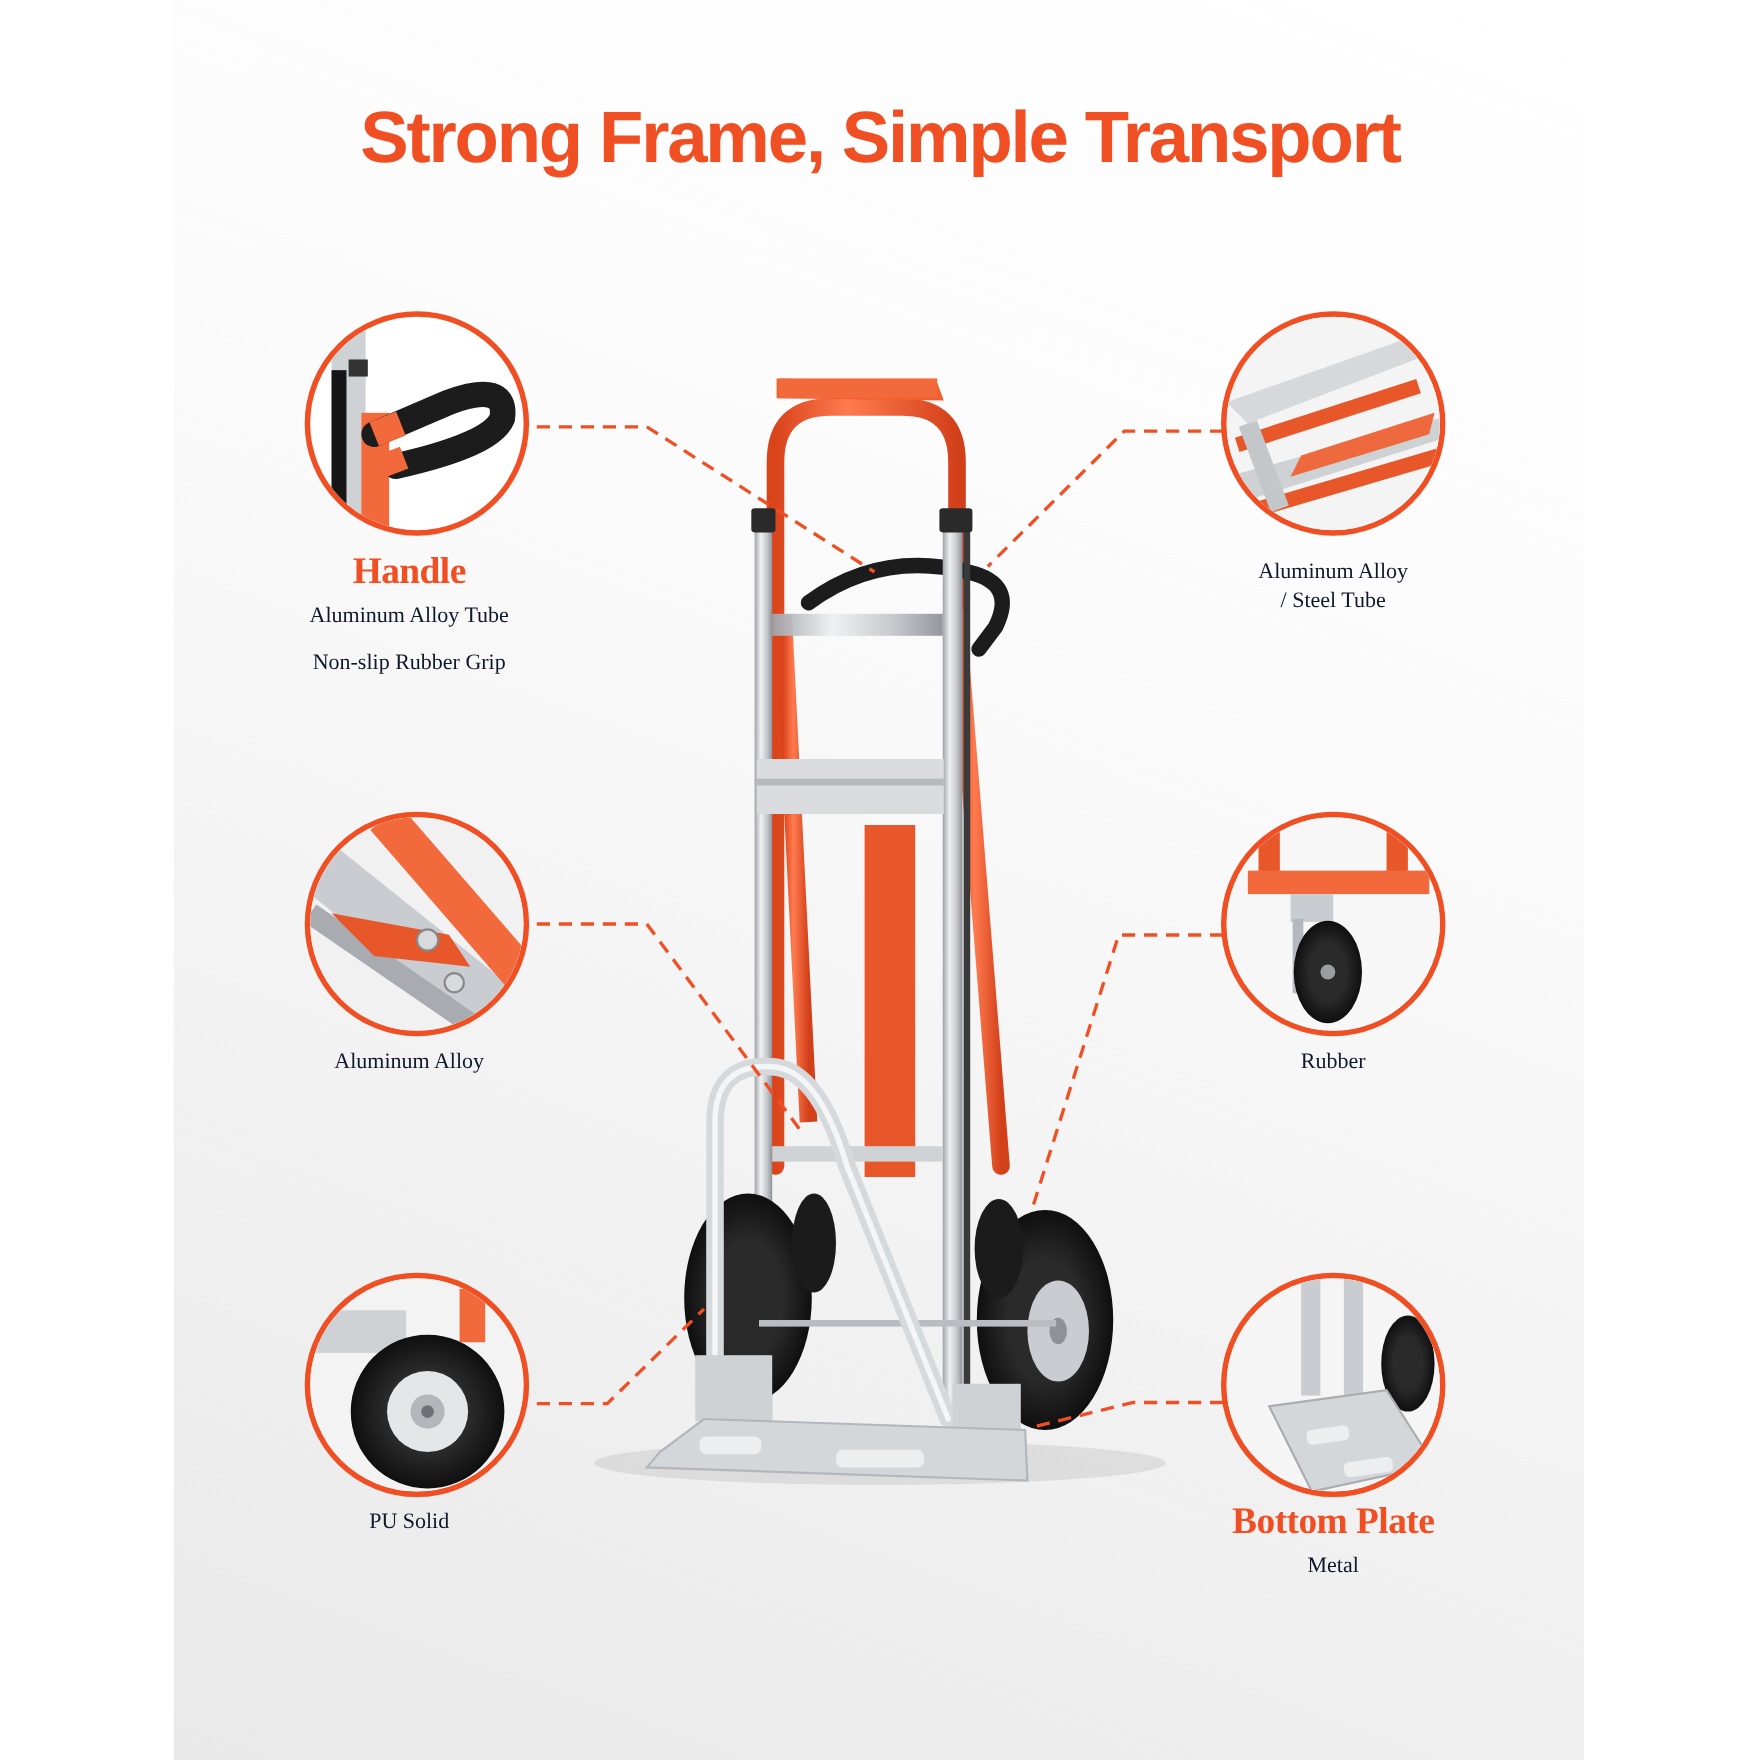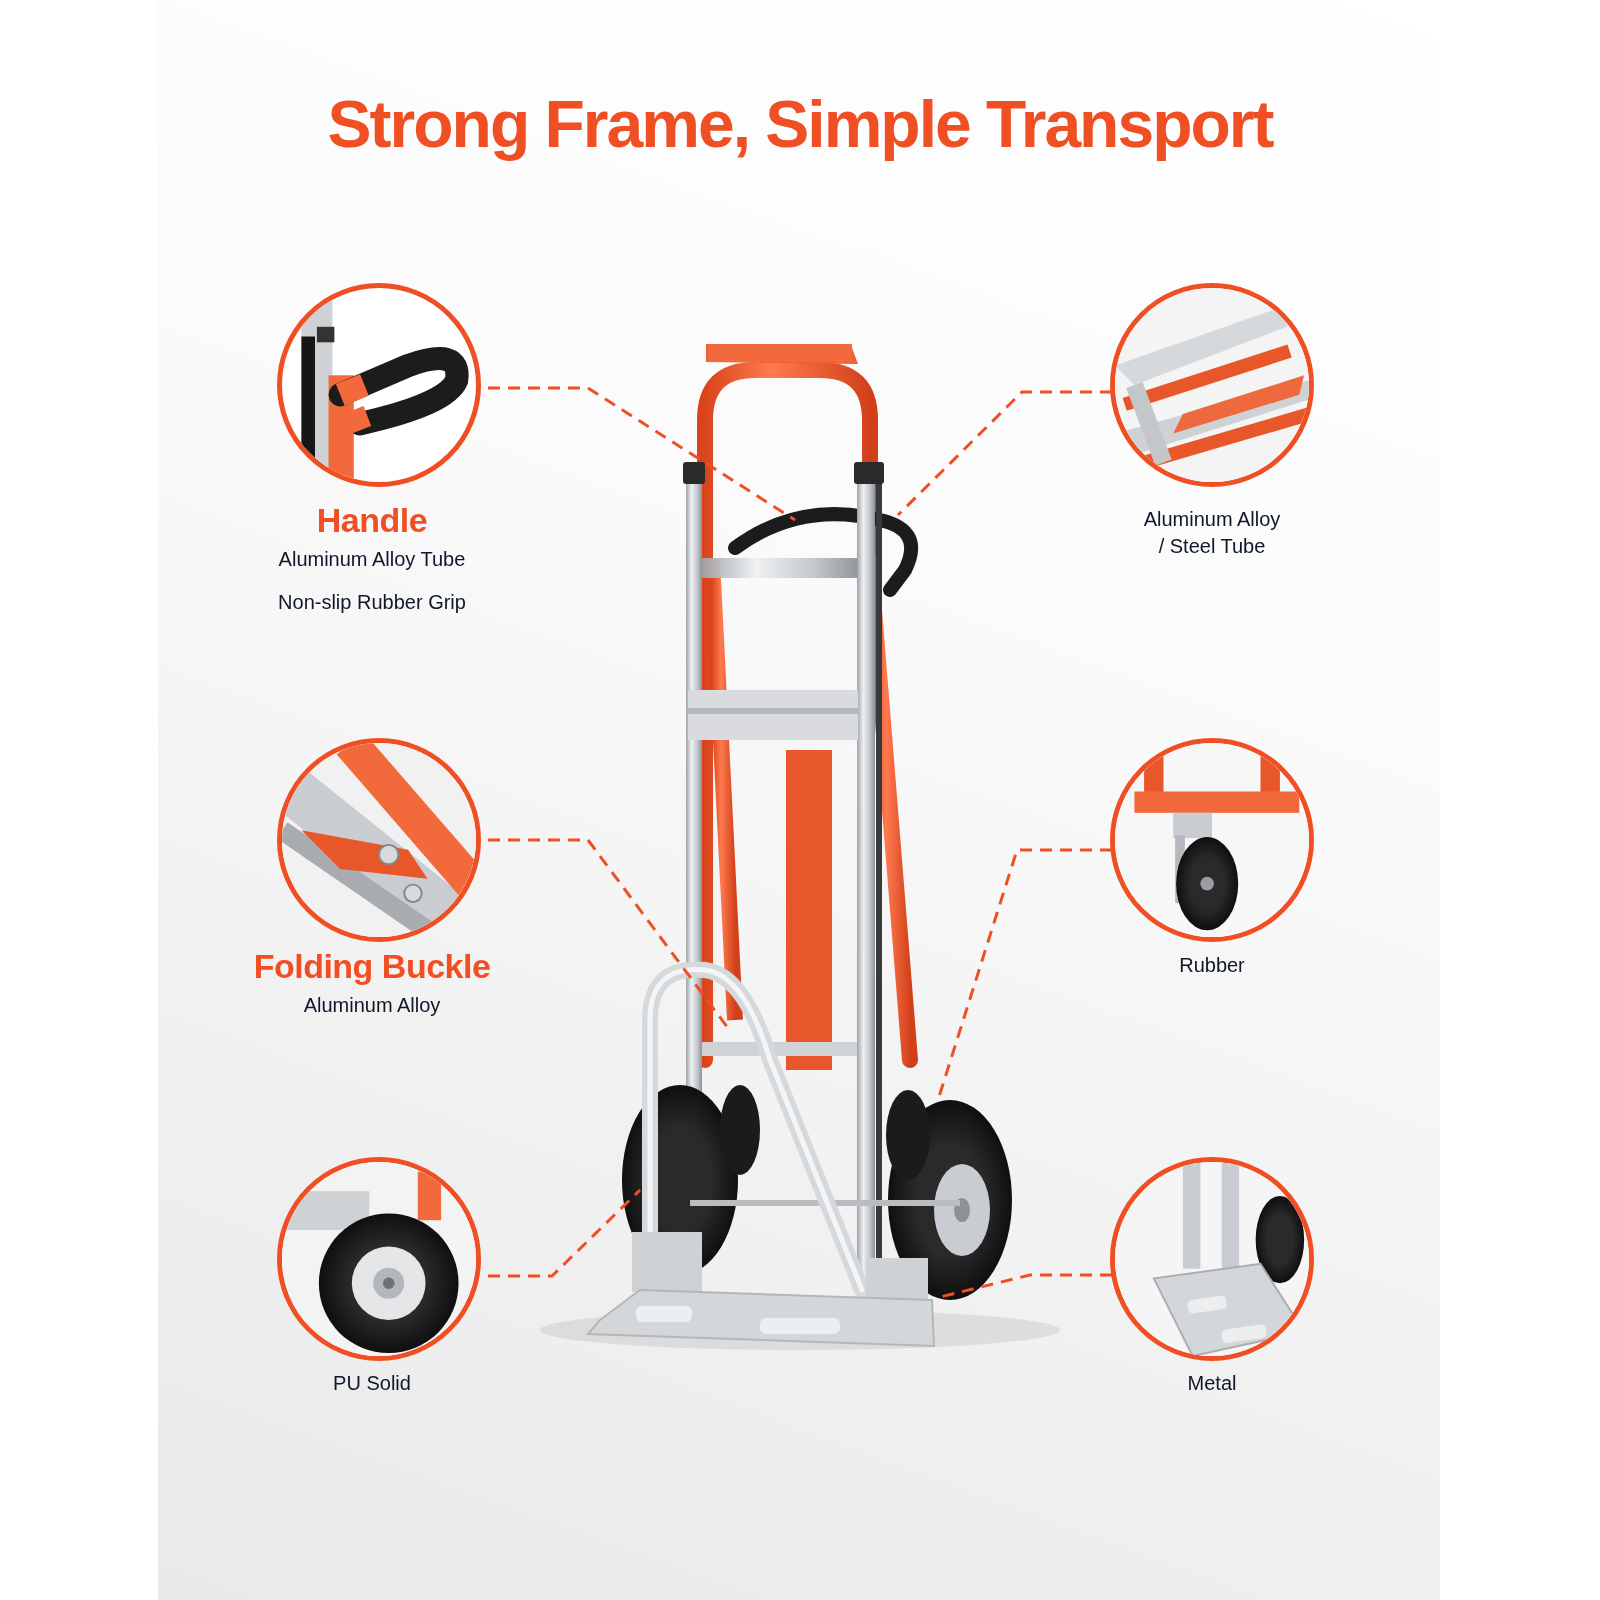--- a/index.html
+++ b/index.html
@@ -12,21 +12,21 @@
   }
 
   .title {
     position: absolute; left: 0; top: 86px; width: 1600px; text-align: center;
     font-family: "Liberation Sans", sans-serif; font-weight: 700;
     font-size: 66px; letter-spacing: -2px; color: #f04f23;
   }
 
   svg.overlay { position: absolute; left: 0; top: 0; width: 1600px; height: 1600px; }
 
-  .callout { position: absolute; width: 320px; text-align: center; }
+  .callout { position: absolute; width: 320px; text-align: center; font-family: Liberation Serif, serif; }
   .callout .name {
     font-weight: 700; font-size: 34px; letter-spacing: -0.5px; color: #f04f23; line-height: 40px;
   }
   .callout .desc {
     font-size: 20px; color: #0f172a; line-height: 27px; margin-top: 6px;
   }
 
   .thumb {
     position: absolute; width: 204px; height: 204px; border-radius: 50%;
     border: 5px solid #f04f23; background: #ffffff; overflow: hidden;
@@ -152,21 +152,20 @@
     <path d="M 0 40 L 200 200" stroke="#c9ccd0" stroke-width="50"></path>
     <path d="M 0 90 L 160 200" stroke="#a8abaf" stroke-width="20"></path>
     <path d="M 70 0 L 200 150" stroke="#f26a3b" stroke-width="36"></path>
     <path d="M 20 90 L 130 110 L 150 140 L 60 130 Z" fill="#e8572a"></path>
     <circle cx="110" cy="115" r="10" fill="#d8dadd" stroke="#888" stroke-width="2"></circle>
     <circle cx="135" cy="155" r="9" fill="#d8dadd" stroke="#888" stroke-width="2"></circle>
     <path d="M 0 180 L 40 200 L 0 200 Z" fill="#f26a3b"></path>
   </svg>
 </div>
 <div class="callout" style="left:212px; top:946px;">
-  <div class="name">Folding Buckle</div>
   <div class="desc">Aluminum Alloy</div>
 </div>
 
 <div class="thumb" style="left:1110px; top:738px;">
   <svg viewBox="0 0 200 200">
     <rect width="200" height="200" fill="#f7f7f7"></rect>
     <rect x="30" y="0" width="20" height="60" fill="#e8572a"></rect>
     <rect x="150" y="0" width="20" height="60" fill="#e8572a"></rect>
     <rect x="20" y="50" width="170" height="22" fill="#f26a3b"></rect>
     <rect x="60" y="72" width="40" height="26" fill="#c9ccd0"></rect>
@@ -199,14 +198,15 @@
     <rect width="200" height="200" fill="#f5f5f5"></rect>
     <rect x="70" y="0" width="18" height="110" fill="#c9ccd0"></rect>
     <rect x="110" y="0" width="18" height="110" fill="#c9ccd0"></rect>
     <ellipse cx="170" cy="80" rx="25" ry="45" fill="url(#tireG)"></ellipse>
     <path d="M 40 120 L 150 105 L 195 175 L 80 200 Z" fill="#d4d7da" stroke="#a9acb0" stroke-width="2"></path>
     <rect x="75" y="140" width="40" height="14" rx="5" fill="#eceef0" transform="rotate(-8 95 147)"></rect>
     <rect x="110" y="170" width="46" height="14" rx="5" fill="#eceef0" transform="rotate(-8 133 177)"></rect>
   </svg>
 </div>
 <div class="callout" style="left:1052px; top:1364px;">
+  <div class="name">Bottom Plate</div>
   <div class="desc">Metal</div>
 </div>
 
 </body></html>

